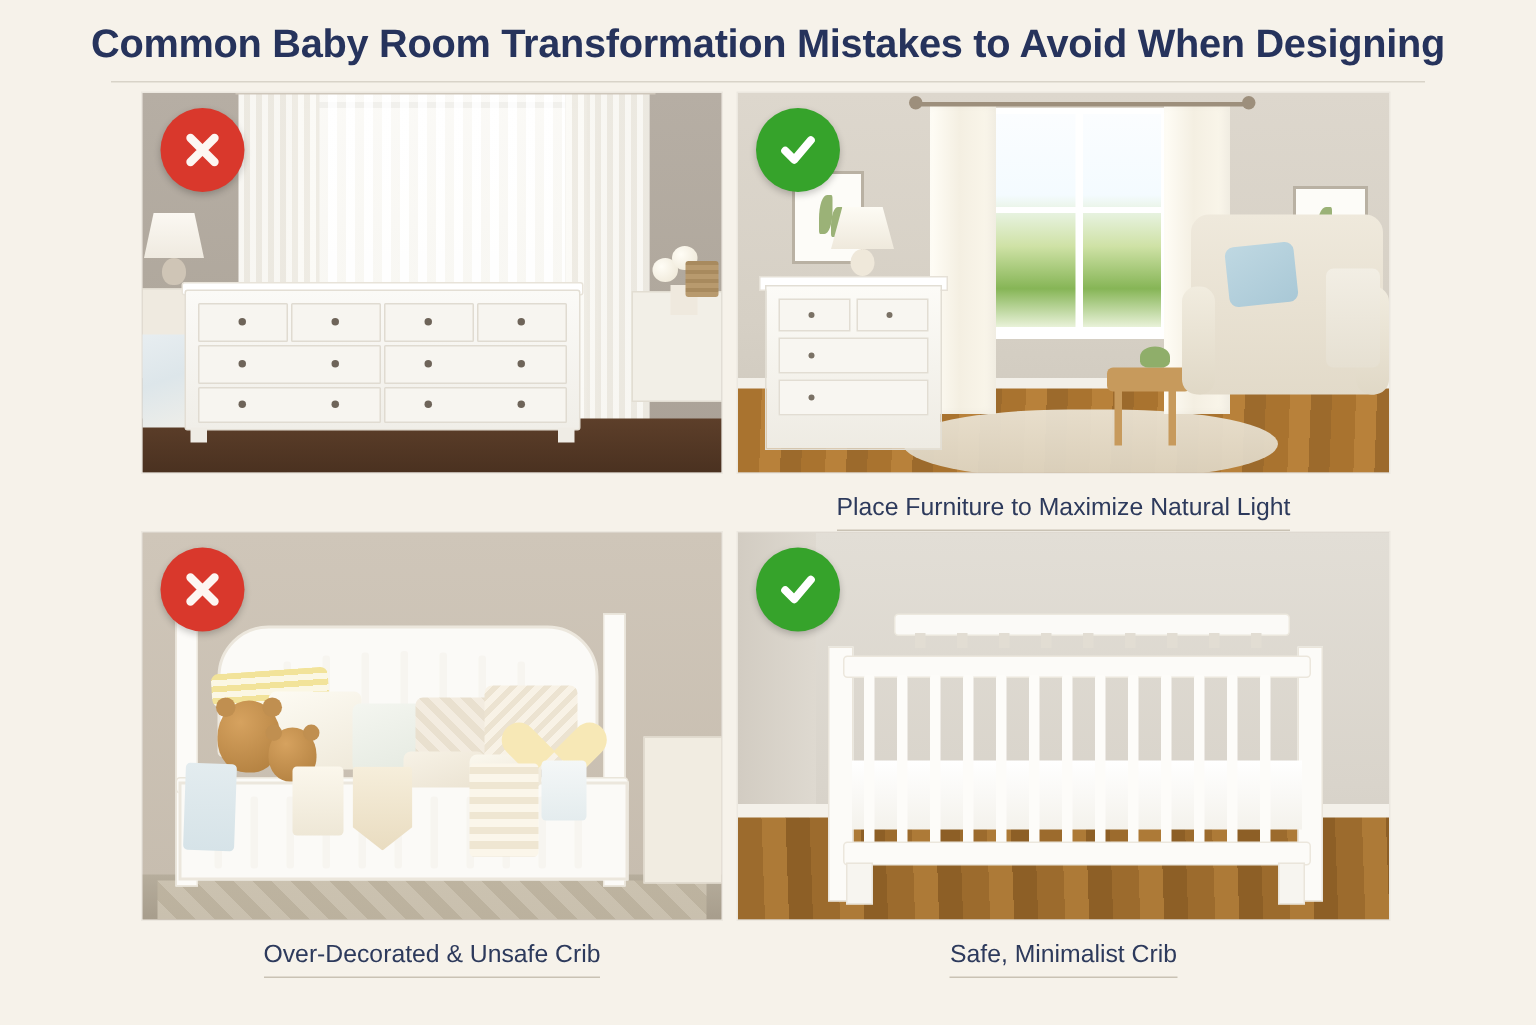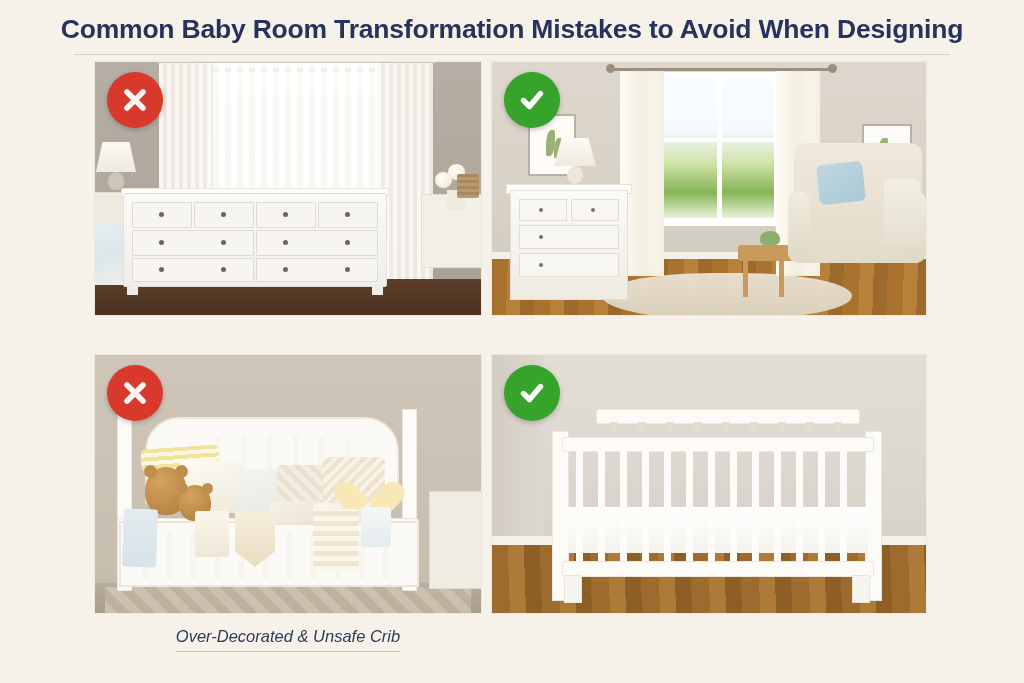--- a/index.html
+++ b/index.html
@@ -51,21 +51,21 @@
     position: absolute;
     left: 0;
     top: 62px;
     width: 1024px;
   }
   .row {
     position: relative;
     width: 1024px;
   }
   .row-1 { height: 293px; }
-  .row-2 { height: 328px; font-style: italic; }
+  .row-2 { height: 328px; }
 
   .cell {
     position: absolute;
     top: 0;
   }
   .cell-left  { left: 95px;  width: 386px; }
   .cell-right { left: 492px; width: 434px; }
 
   .photo {
     position: relative;
@@ -379,20 +379,23 @@
             <div class="b-pillow"></div>
             <div class="b-throw"></div>
           </div>
 
           <div class="badge check">
             <svg width="32" height="32" viewBox="0 0 32 32" aria-hidden="true">
               <path d="M7.5 16.5 L13.5 22.5 L24.5 9.5" fill="none" stroke="#ffffff" stroke-width="5.4" stroke-linecap="round" stroke-linejoin="round"></path>
             </svg>
           </div>
         </div>
+        <div class="caption">
+          <span class="caption-text">Place Furniture to Maximize Natural Light</span>
+        </div>
       </div>
     </div>
 
     <div class="row row-2">
 
       <div class="cell cell-left">
         <div class="photo photo-r2">
           <div class="scene">
             <div class="c-wall"></div>
             <div class="c-floor"></div>
@@ -507,16 +510,19 @@
               <div class="d-leg" style="right:12px;"></div>
             </div>
           </div>
 
           <div class="badge check">
             <svg width="32" height="32" viewBox="0 0 32 32" aria-hidden="true">
               <path d="M7.5 16.5 L13.5 22.5 L24.5 9.5" fill="none" stroke="#ffffff" stroke-width="5.4" stroke-linecap="round" stroke-linejoin="round"></path>
             </svg>
           </div>
         </div>
+        <div class="caption">
+          <span class="caption-text">Safe, Minimalist Crib</span>
+        </div>
       </div>
     </div>
   </div>
 </div>
 
 </body></html>

